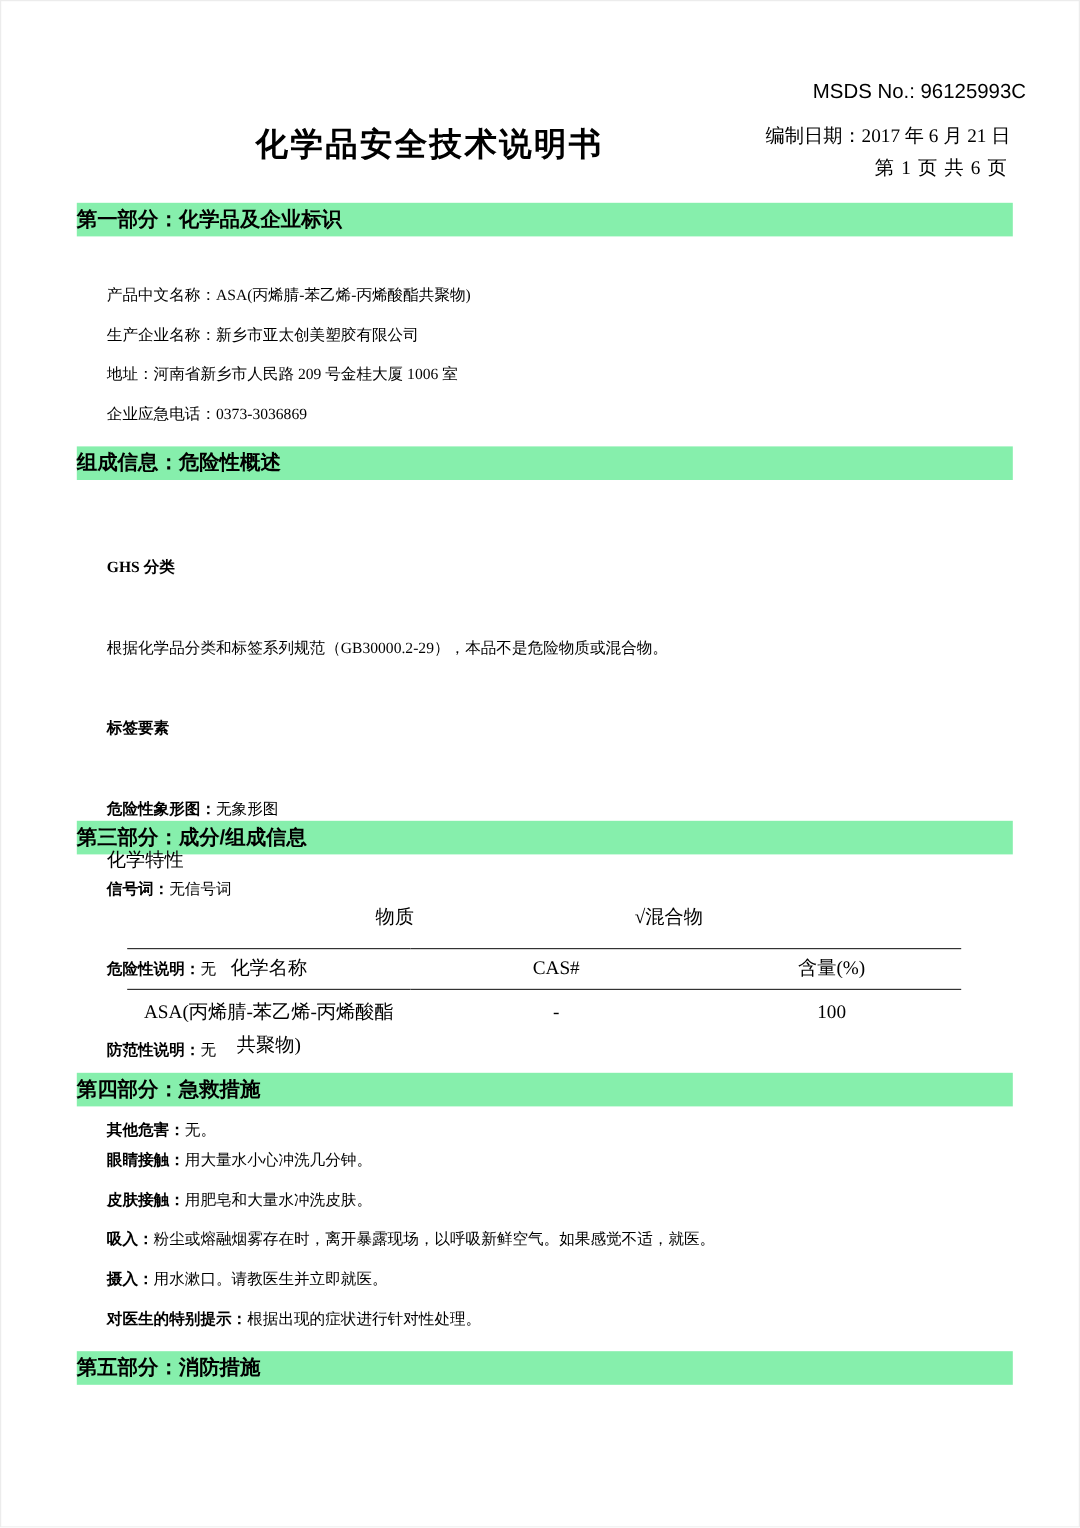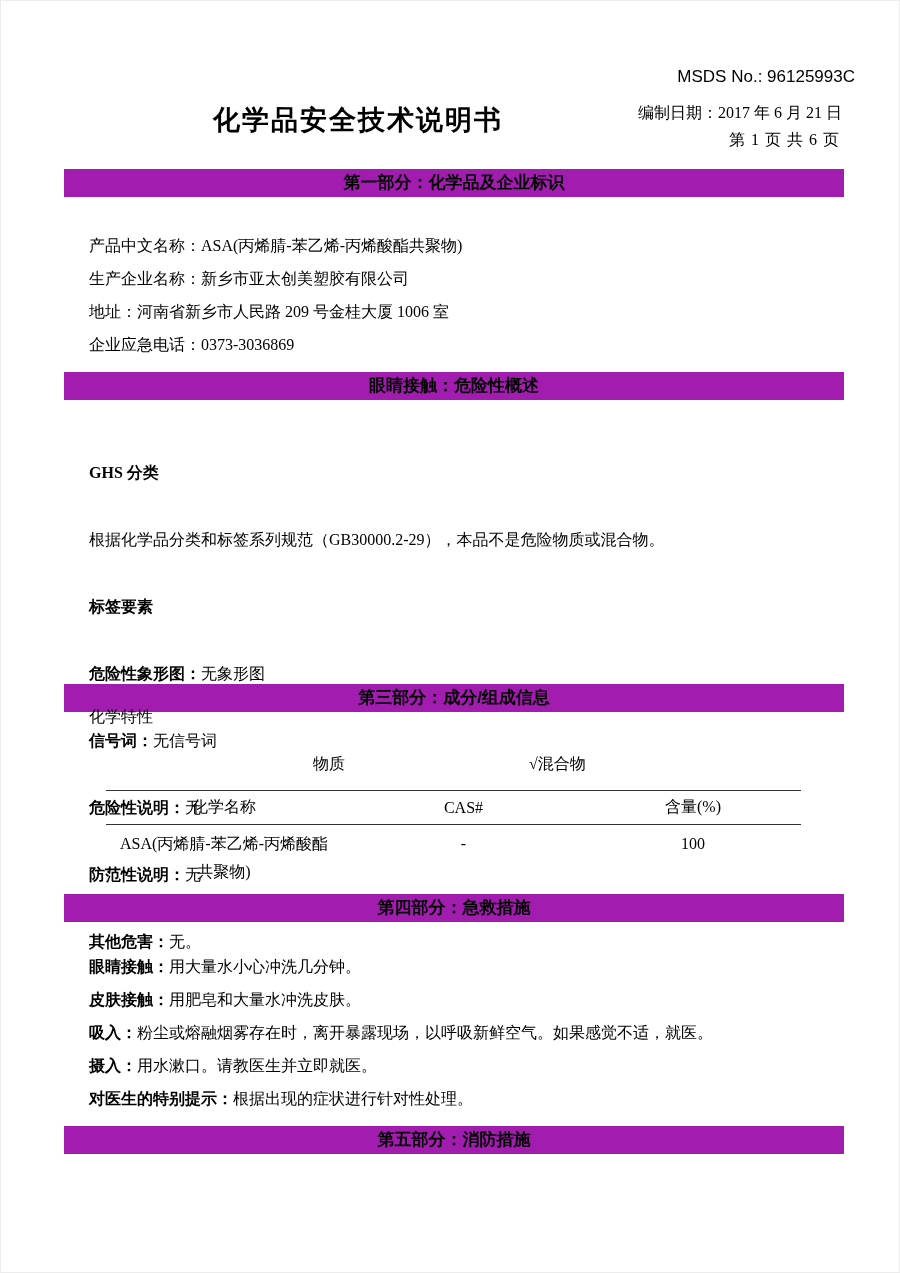--- a/index.html
+++ b/index.html
@@ -15,26 +15,26 @@
   }
   .doc-title{
     position:absolute; top:84px; left:195px; margin:17px;
     font-size:27px; font-weight:bold; letter-spacing:2px;
   }
   .compile-date{ position:absolute; top:102px; right:57px; font-size:16px; }
   .page-info{ position:absolute; top:129px; right:59px; font-size:16px; letter-spacing:1px; }
 
   .section-bar{
     position:absolute; left:63px; width:780px; height:28px; line-height:28px;
-    background:#a21caf; text-align:center; font-weight:bold; font-size:17px;
+    background:#86efac; text-align:left; font-weight:bold; font-size:17px;
     font-family:"Liberation Sans","DejaVu Sans",sans-serif;
   }
   .bar1{top:168px}.bar2{top:371px}.bar3{top:683px}.bar4{top:893px}.bar5{top:1125px}
 
-  .block{ position:absolute; left:88px; right:58px; font-size:16px; }
+  .block{ position:absolute; left:88px; right:58px; font-size:13px; }
   .s1{ top:228px; }
   .s1 .row{ height:33px; line-height:33px; }
   .s2{ top:421px; }
   .s2 .row{ height:32px; line-height:32px;margin-top:35px; }
   .s4{ top:949px; }
   .s4 .row{ height:33px; line-height:33px; }
   .lbl-bold{ font-weight:bold; }
 
   .chem-title{ position:absolute; left:88px; top:706px; font-size:16px; font-weight:normal; }
   .type-row{ position:absolute; top:753px; left:0; width:900px; height:24px; font-size:16px; }
@@ -73,21 +73,21 @@
       <span>生产企业名称：</span><span>新乡市亚太创美塑胶有限公司</span>
     </div>
     <div class="row">
       <span>地址：</span><span>河南省新乡市人民路 209 号金桂大厦 1006 室</span>
     </div>
     <div class="row">
       <span>企业应急电话：</span><span>0373-3036869</span>
     </div>
   </div>
 
-  <div class="section-bar bar2">眼睛接触：危险性概述</div>
+  <div class="section-bar bar2">组成信息：危险性概述</div>
 
   <div class="block s2">
     <div class="row lbl-bold">GHS 分类</div>
     <div class="row">根据化学品分类和标签系列规范（GB30000.2-29），本品不是危险物质或混合物。</div>
     <div class="row lbl-bold">标签要素</div>
     <div class="row">
       <span class="lbl-bold">危险性象形图：</span><span>无象形图</span>
     </div>
     <div class="row">
       <span class="lbl-bold">信号词：</span><span>无信号词</span>

